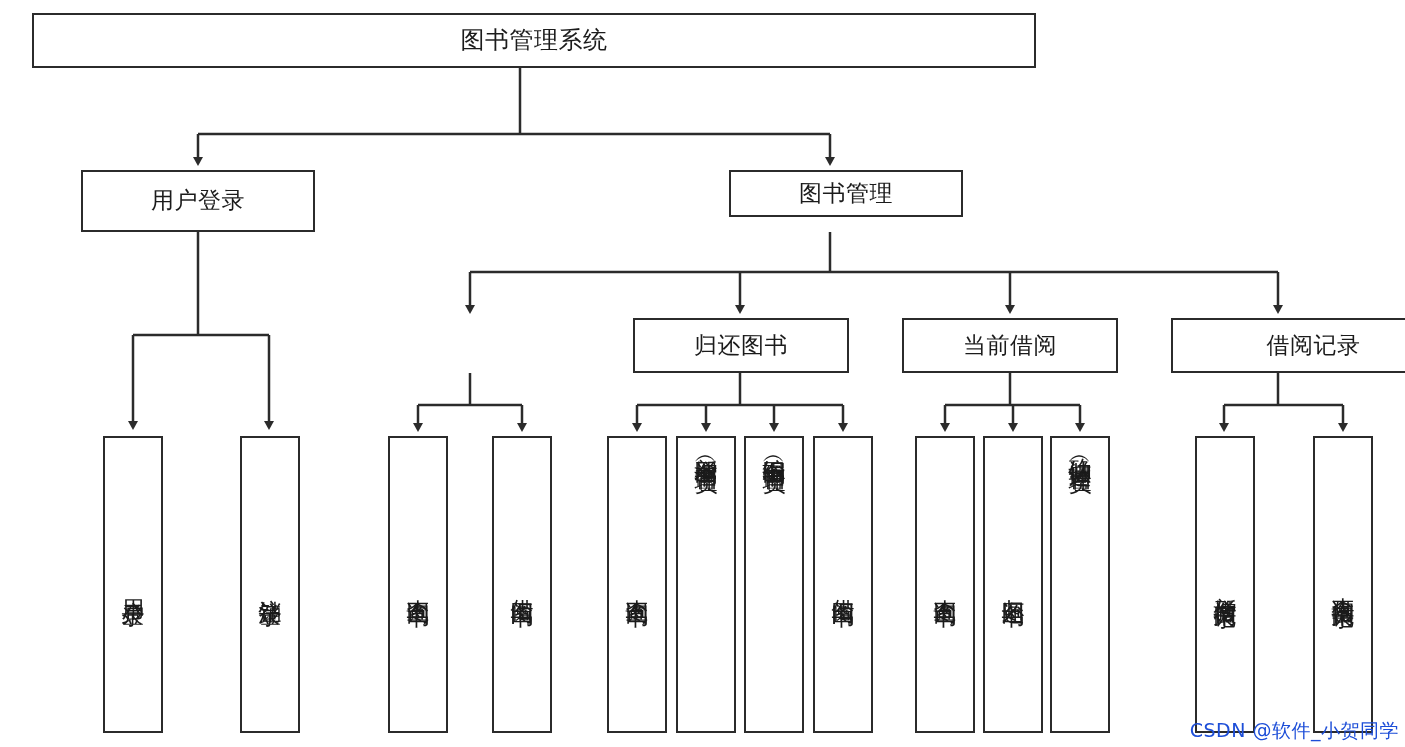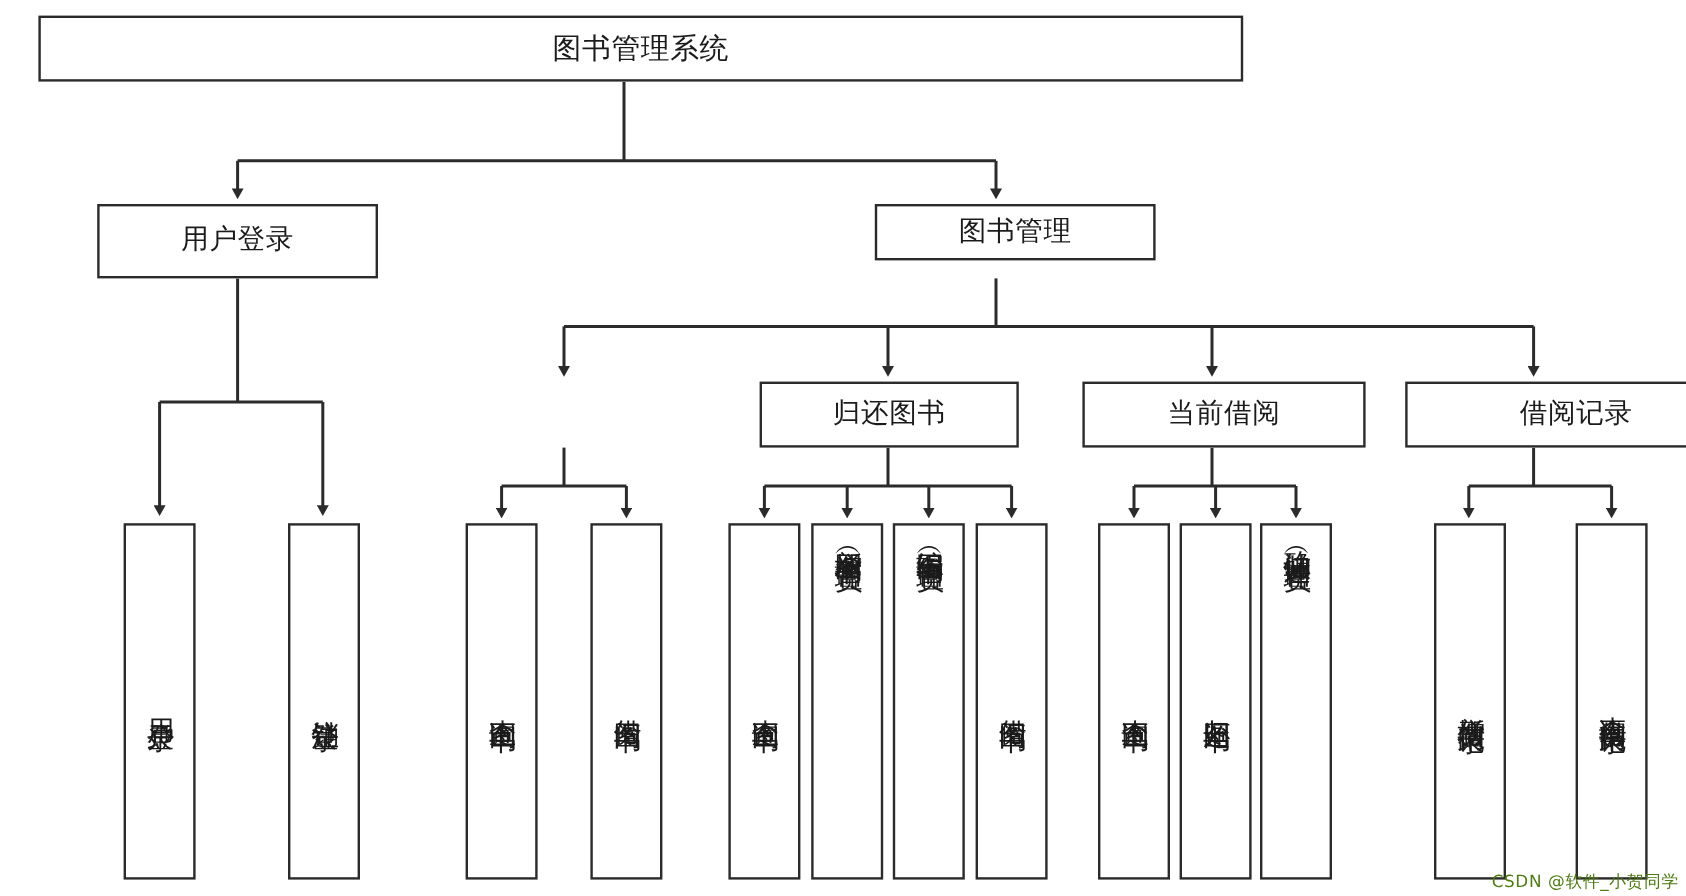--- a/index.html
+++ b/index.html
@@ -70,22 +70,22 @@
   }
   
   .node.vert.center-text {
     align-items: center;
     padding-top: 0;
   }
   #watermark {
     position: absolute;
     right: 6px;
     bottom: 3px;
-    font-size: 14px;
-    color: #4d7c0f;
+    font-size: 19px;
+    color: #1d4ed8;
     white-space: nowrap;
     letter-spacing: 0.5px;
   }
 </style>
 </head>
 <body>
 
 <div id="diagram-root">
 
   <svg id="edge-layer" viewBox="0 0 1405 747" width="1405" height="747" xmlns="http://www.w3.org/2000/svg">
@@ -147,21 +147,21 @@
   <div class="node horiz" style="left:81px; top:170px; width:234px; height:62px;">
     <span class="node-label">用户登录</span>
   </div>
   <div class="node horiz" style="left:716px; top:170px; width:234px; height:47px;margin-left:13px;">
     <span class="node-label">图书管理</span>
   </div>
 
   <div class="node horiz" style="left:633px; top:318px; width:216px; height:55px;">
     <span class="node-label">归还图书</span>
   </div>
-  <div class="node horiz" style="left:902px; top:318px; width:236px; height:55px;">
+  <div class="node horiz" style="left:902px; top:318px; width:216px; height:55px;">
     <span class="node-label">当前借阅</span>
   </div>
   <div class="node horiz" style="left:1171px; top:318px; width:241px; height:55px;padding-left:44px;">
     <span class="node-label">借阅记录</span>
   </div>
 
   <div class="node vert center-text" style="left:103px; top:436px; width:60px; height:297px;">
     <span class="node-label">用户登录</span>
   </div>
   <div class="node vert center-text" style="left:240px; top:436px; width:60px; height:297px;">

